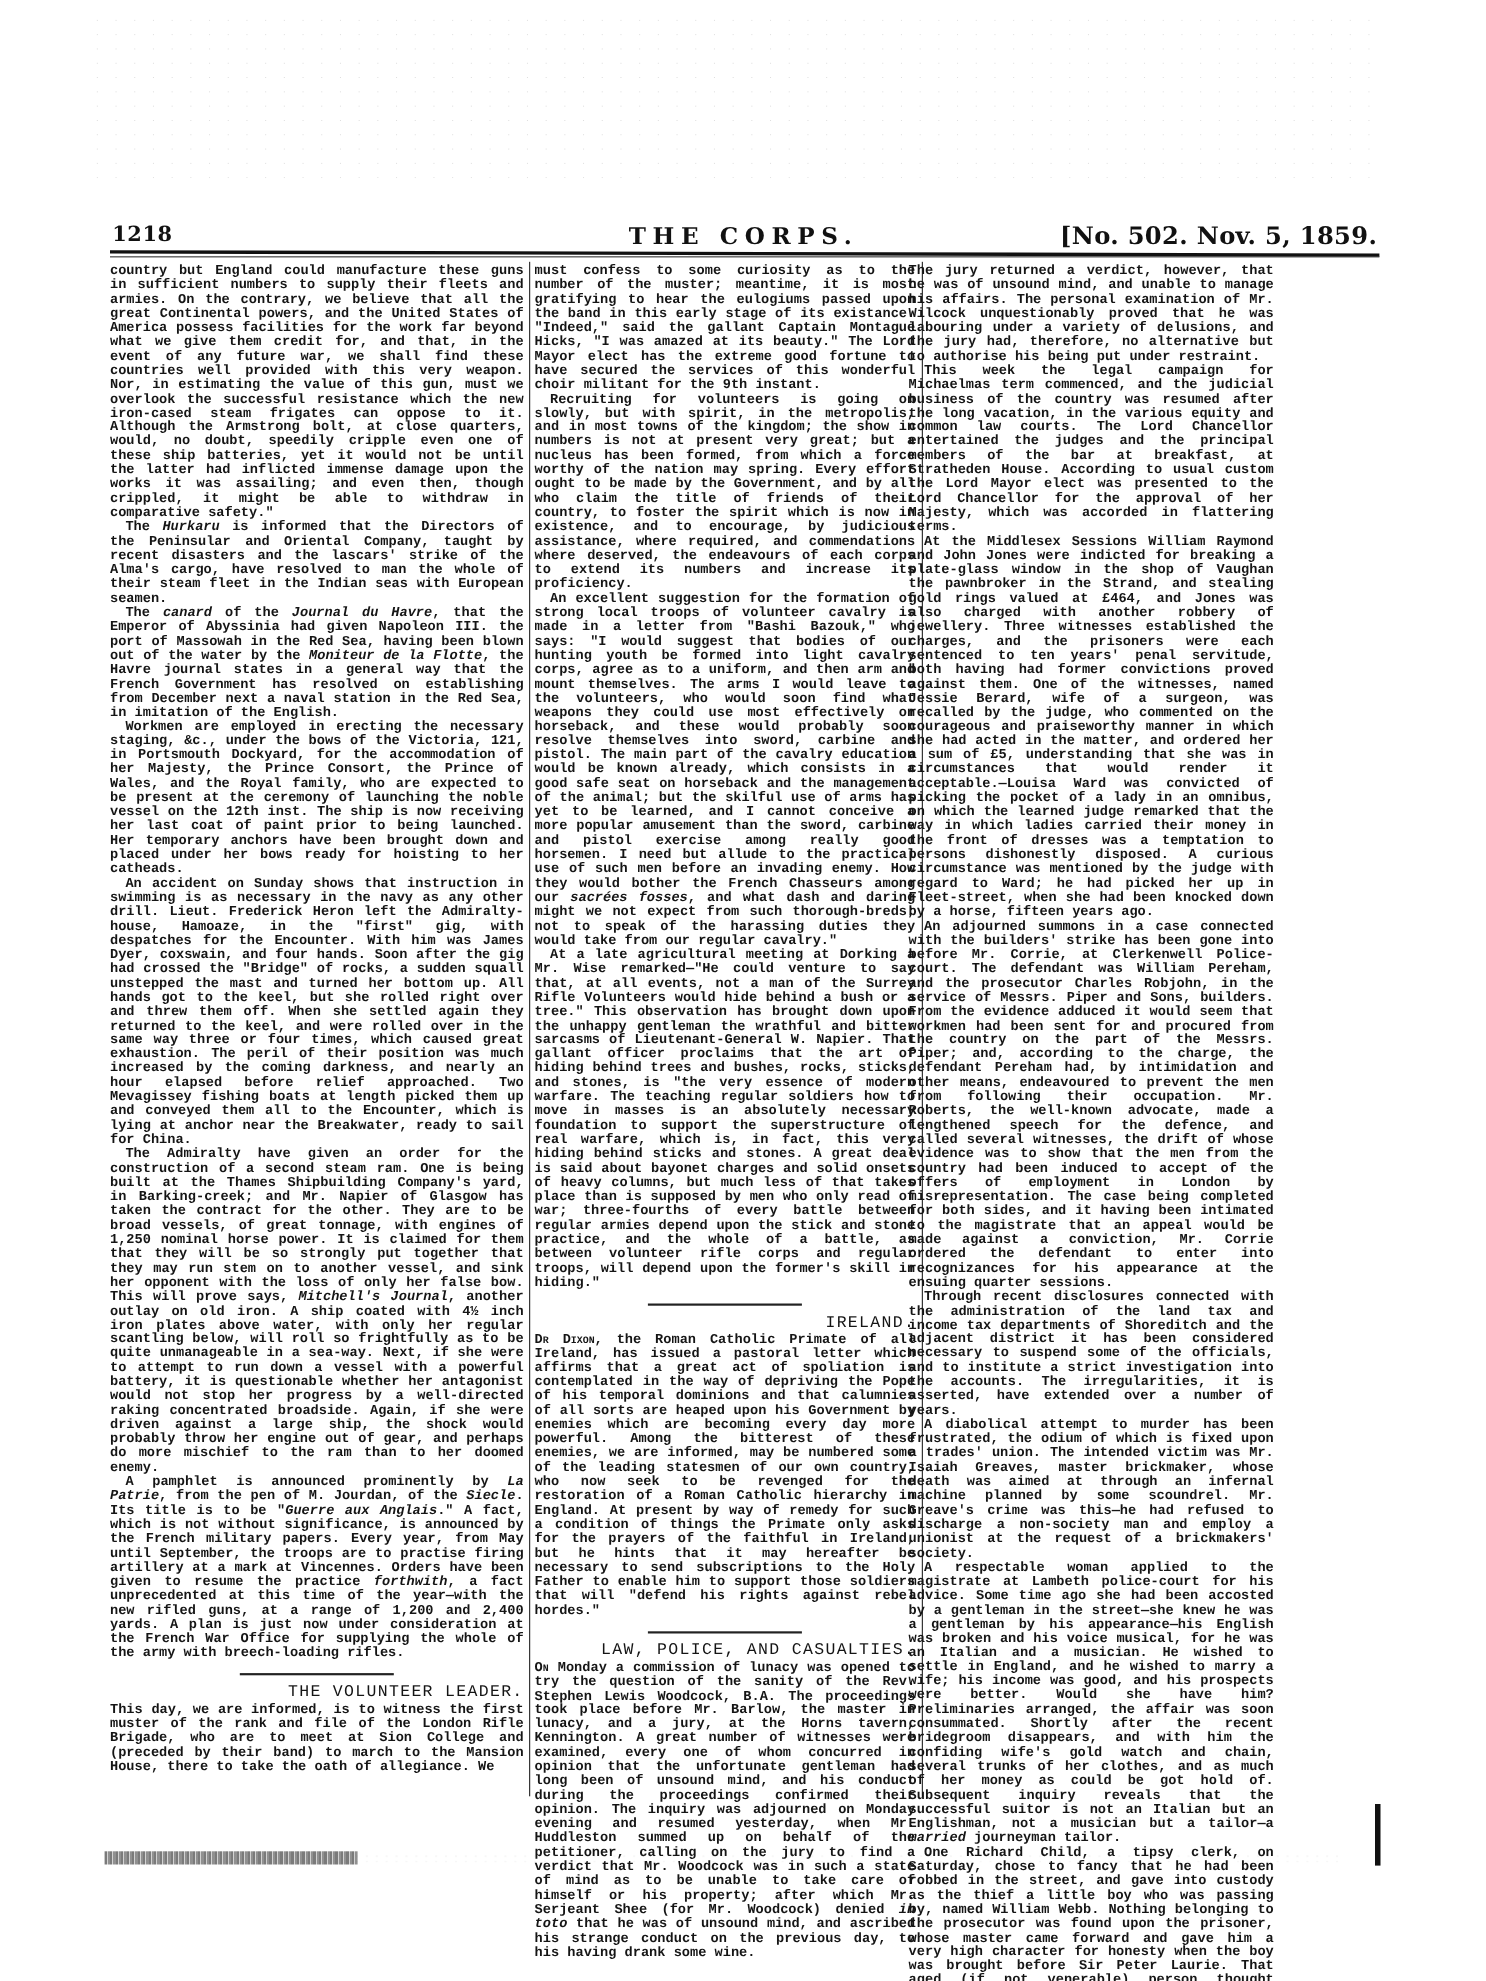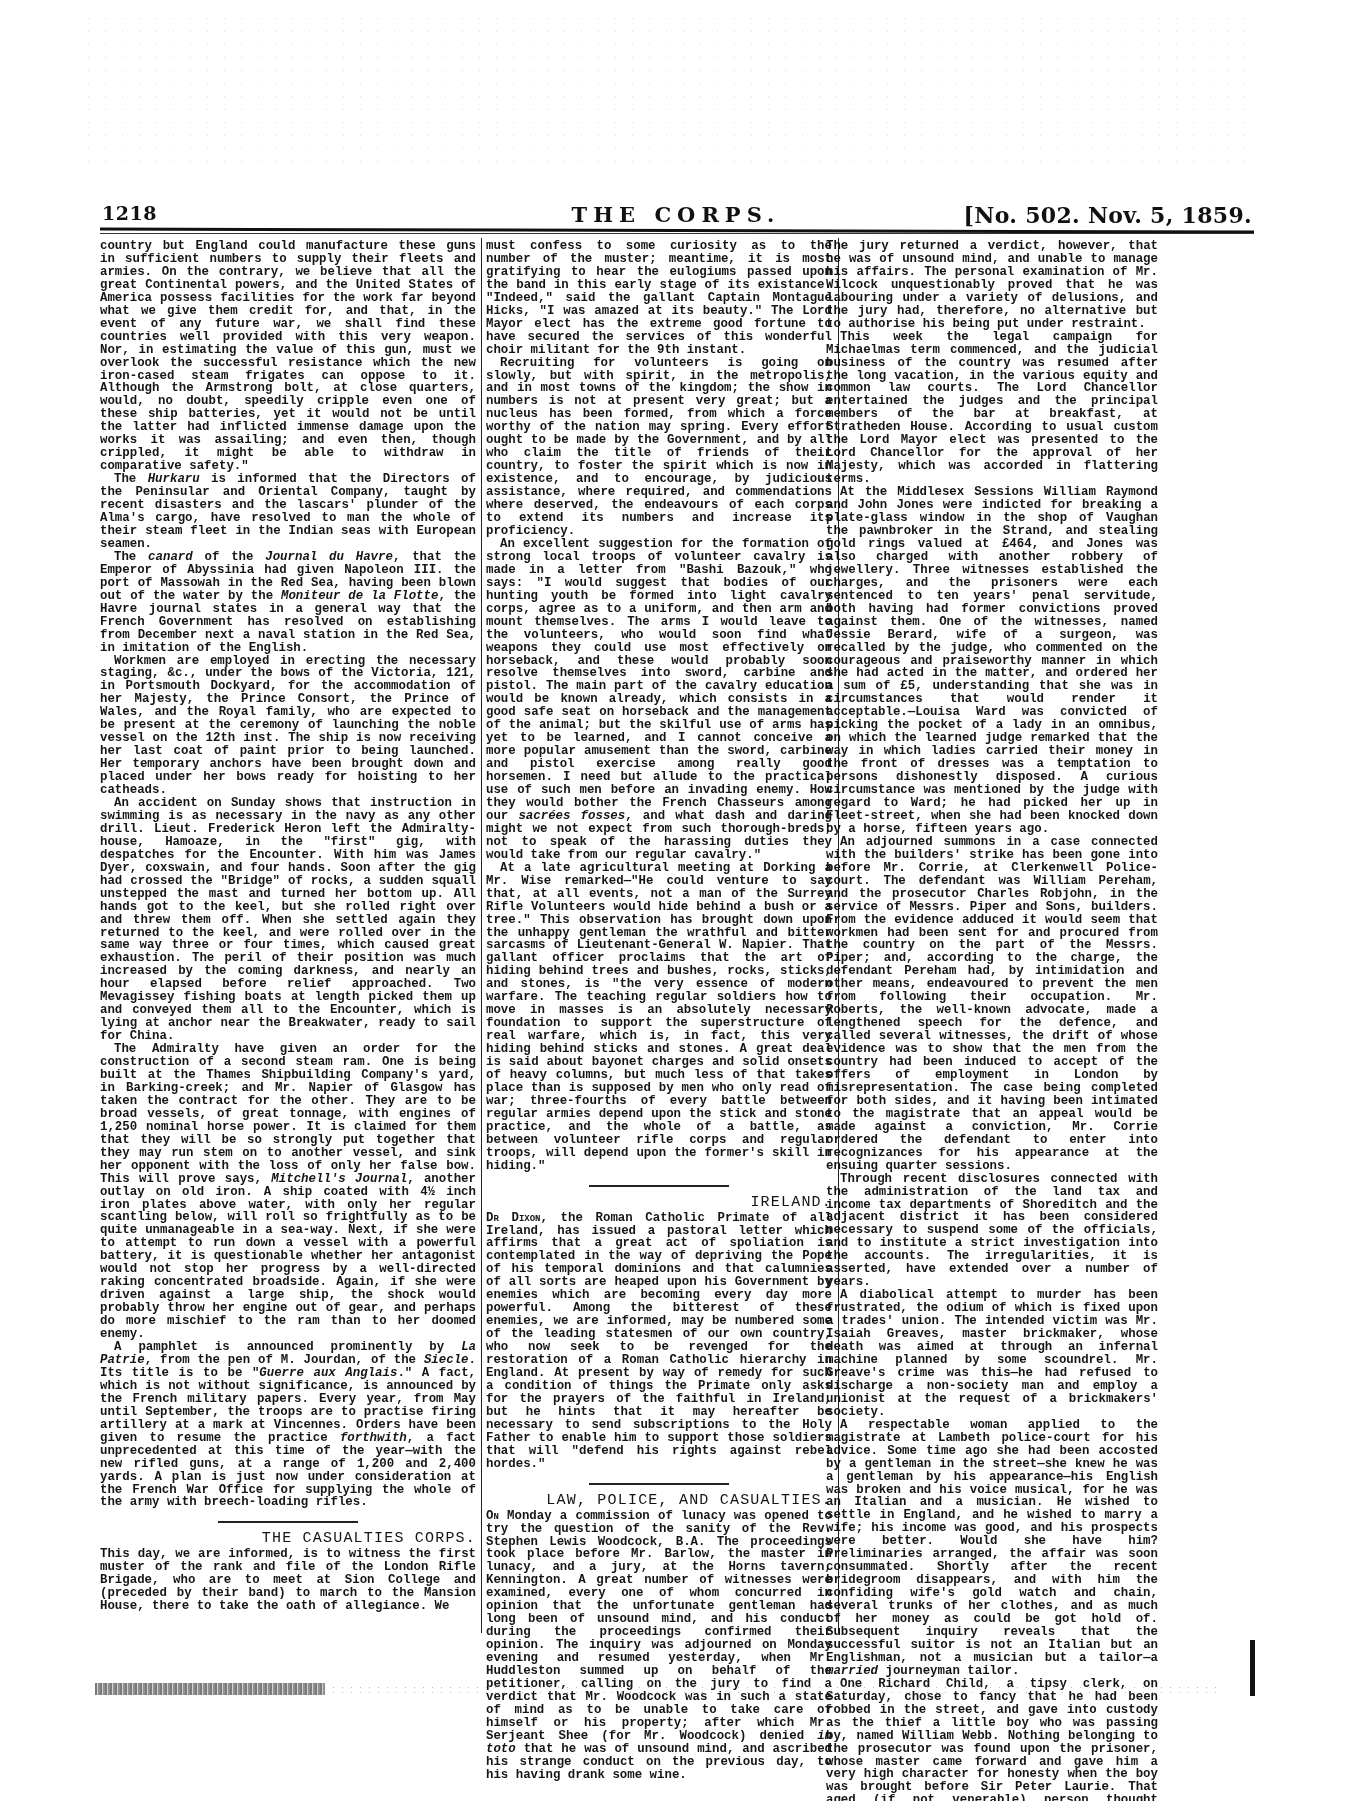--- a/index.html
+++ b/index.html
@@ -50,28 +50,28 @@
     <span class="issue">[No. 502. Nov. 5, 1859.</span>
   </div>
   <div class="rule"></div>
   <div class="rule2"></div>
 
   <div class="divider d1"></div>
   <div class="divider d2"></div>
 
   <div class="col col1">
     <p class="noindent">country but England could manufacture these guns in sufficient numbers to supply their fleets and armies. On the contrary, we believe that all the great Continental powers, and the United States of America possess facilities for the work far beyond what we give them credit for, and that, in the event of any future war, we shall find these countries well provided with this very weapon. Nor, in estimating the value of this gun, must we overlook the successful resistance which the new iron-cased steam frigates can oppose to it. Although the Armstrong bolt, at close quarters, would, no doubt, speedily cripple even one of these ship batteries, yet it would not be until the latter had inflicted immense damage upon the works it was assailing; and even then, though crippled, it might be able to withdraw in comparative safety."</p>
-    <p><span>The </span><em>Hurkaru</em><span> is informed that the Directors of the Peninsular and Oriental Company, taught by recent disasters and the lascars' plunder of the Alma's cargo, have resolved to man the whole of their steam fleet in the Indian seas with European seamen.</span></p>
+    <p><span>The </span><em>Hurkaru</em><span> is informed that the Directors of the Peninsular and Oriental Company, taught by recent disasters and the lascars' strike of the Alma's cargo, have resolved to man the whole of their steam fleet in the Indian seas with European seamen.</span></p>
     <p><span>The </span><em>canard</em><span> of the </span><em>Journal du Havre</em><span>, that the Emperor of Abyssinia had given Napoleon III. the port of Massowah in the Red Sea, having been blown out of the water by the </span><em>Moniteur de la Flotte</em><span>, the Havre journal states in a general way that the French Government has resolved on establishing from December next a naval station in the Red Sea, in imitation of the English.</span></p>
     <p>Workmen are employed in erecting the necessary staging, &amp;c., under the bows of the Victoria, 121, in Portsmouth Dockyard, for the accommodation of her Majesty, the Prince Consort, the Prince of Wales, and the Royal family, who are expected to be present at the ceremony of launching the noble vessel on the 12th inst. The ship is now receiving her last coat of paint prior to being launched. Her temporary anchors have been brought down and placed under her bows ready for hoisting to her catheads.</p>
     <p>An accident on Sunday shows that instruction in swimming is as necessary in the navy as any other drill. Lieut. Frederick Heron left the Admiralty-house, Hamoaze, in the "first" gig, with despatches for the Encounter. With him was James Dyer, coxswain, and four hands. Soon after the gig had crossed the "Bridge" of rocks, a sudden squall unstepped the mast and turned her bottom up. All hands got to the keel, but she rolled right over and threw them off. When she settled again they returned to the keel, and were rolled over in the same way three or four times, which caused great exhaustion. The peril of their position was much increased by the coming darkness, and nearly an hour elapsed before relief approached. Two Mevagissey fishing boats at length picked them up and conveyed them all to the Encounter, which is lying at anchor near the Breakwater, ready to sail for China.</p>
     <p><span>The Admiralty have given an order for the construction of a second steam ram. One is being built at the Thames Shipbuilding Company's yard, in Barking-creek; and Mr. Napier of Glasgow has taken the contract for the other. They are to be broad vessels, of great tonnage, with engines of 1,250 nominal horse power. It is claimed for them that they will be so strongly put together that they may run stem on to another vessel, and sink her opponent with the loss of only her false bow. This will prove says, </span><em>Mitchell's Journal</em><span>, another outlay on old iron. A ship coated with 4½ inch iron plates above water, with only her regular scantling below, will roll so frightfully as to be quite unmanageable in a sea-way. Next, if she were to attempt to run down a vessel with a powerful battery, it is questionable whether her antagonist would not stop her progress by a well-directed raking concentrated broadside. Again, if she were driven against a large ship, the shock would probably throw her engine out of gear, and perhaps do more mischief to the ram than to her doomed enemy.</span></p>
     <p><span>A pamphlet is announced prominently by </span><em>La Patrie</em><span>, from the pen of M. Jourdan, of the </span><em>Siecle</em><span>. Its title is to be "</span><em>Guerre aux Anglais</em><span>." A fact, which is not without significance, is announced by the French military papers. Every year, from May until September, the troops are to practise firing artillery at a mark at Vincennes. Orders have been given to resume the practice </span><em>forthwith</em><span>, a fact unprecedented at this time of the year—with the new rifled guns, at a range of 1,200 and 2,400 yards. A plan is just now under consideration at the French War Office for supplying the whole of the army with breech-loading rifles.</span></p>
     <div class="section-rule"></div>
-    <div class="section-head">THE CASUALTIES CORPS.</div>
+    <div class="section-head">THE VOLUNTEER LEADER.</div>
     <p class="noindent">This day, we are informed, is to witness the first muster of the rank and file of the London Rifle Brigade, who are to meet at Sion College and (preceded by their band) to march to the Mansion House, there to take the oath of allegiance. We</p>
   </div>
 
   <div class="col col2">
     <p class="noindent">must confess to some curiosity as to the number of the muster; meantime, it is most gratifying to hear the eulogiums passed upon the band in this early stage of its existance. "Indeed," said the gallant Captain Montague Hicks, "I was amazed at its beauty." The Lord Mayor elect has the extreme good fortune to have secured the services of this wonderful choir militant for the 9th instant.</p>
     <p>Recruiting for volunteers is going on slowly, but with spirit, in the metropolis, and in most towns of the kingdom; the show in numbers is not at present very great; but a nucleus has been formed, from which a force worthy of the nation may spring. Every effort ought to be made by the Government, and by all who claim the title of friends of their country, to foster the spirit which is now in existence, and to encourage, by judicious assistance, where required, and commendations where deserved, the endeavours of each corps to extend its numbers and increase its proficiency.</p>
     <p><span>An excellent suggestion for the formation of strong local troops of volunteer cavalry is made in a letter from "Bashi Bazouk," who says: "I would suggest that bodies of our hunting youth be formed into light cavalry corps, agree as to a uniform, and then arm and mount themselves. The arms I would leave to the volunteers, who would soon find what weapons they could use most effectively on horseback, and these would probably soon resolve themselves into sword, carbine and pistol. The main part of the cavalry education would be known already, which consists in a good safe seat on horseback and the management of the animal; but the skilful use of arms has yet to be learned, and I cannot conceive a more popular amusement than the sword, carbine and pistol exercise among really good horsemen. I need but allude to the practical use of such men before an invading enemy. How they would bother the French Chasseurs among our </span><em>sacrées fosses</em><span>, and what dash and daring might we not expect from such thorough-breds; not to speak of the harassing duties they would take from our regular cavalry."</span></p>
     <p>At a late agricultural meeting at Dorking a Mr. Wise remarked—"He could venture to say that, at all events, not a man of the Surrey Rifle Volunteers would hide behind a bush or a tree." This observation has brought down upon the unhappy gentleman the wrathful and bitter sarcasms of Lieutenant-General W. Napier. That gallant officer proclaims that the art of hiding behind trees and bushes, rocks, sticks, and stones, is "the very essence of modern warfare. The teaching regular soldiers how to move in masses is an absolutely necessary foundation to support the superstructure of real warfare, which is, in fact, this very hiding behind sticks and stones. A great deal is said about bayonet charges and solid onsets of heavy columns, but much less of that takes place than is supposed by men who only read of war; three-fourths of every battle between regular armies depend upon the stick and stone practice, and the whole of a battle, as between volunteer rifle corps and regular troops, will depend upon the former's skill in hiding."</p>
     <div class="section-rule"></div>
     <div class="section-head">IRELAND.</div>

